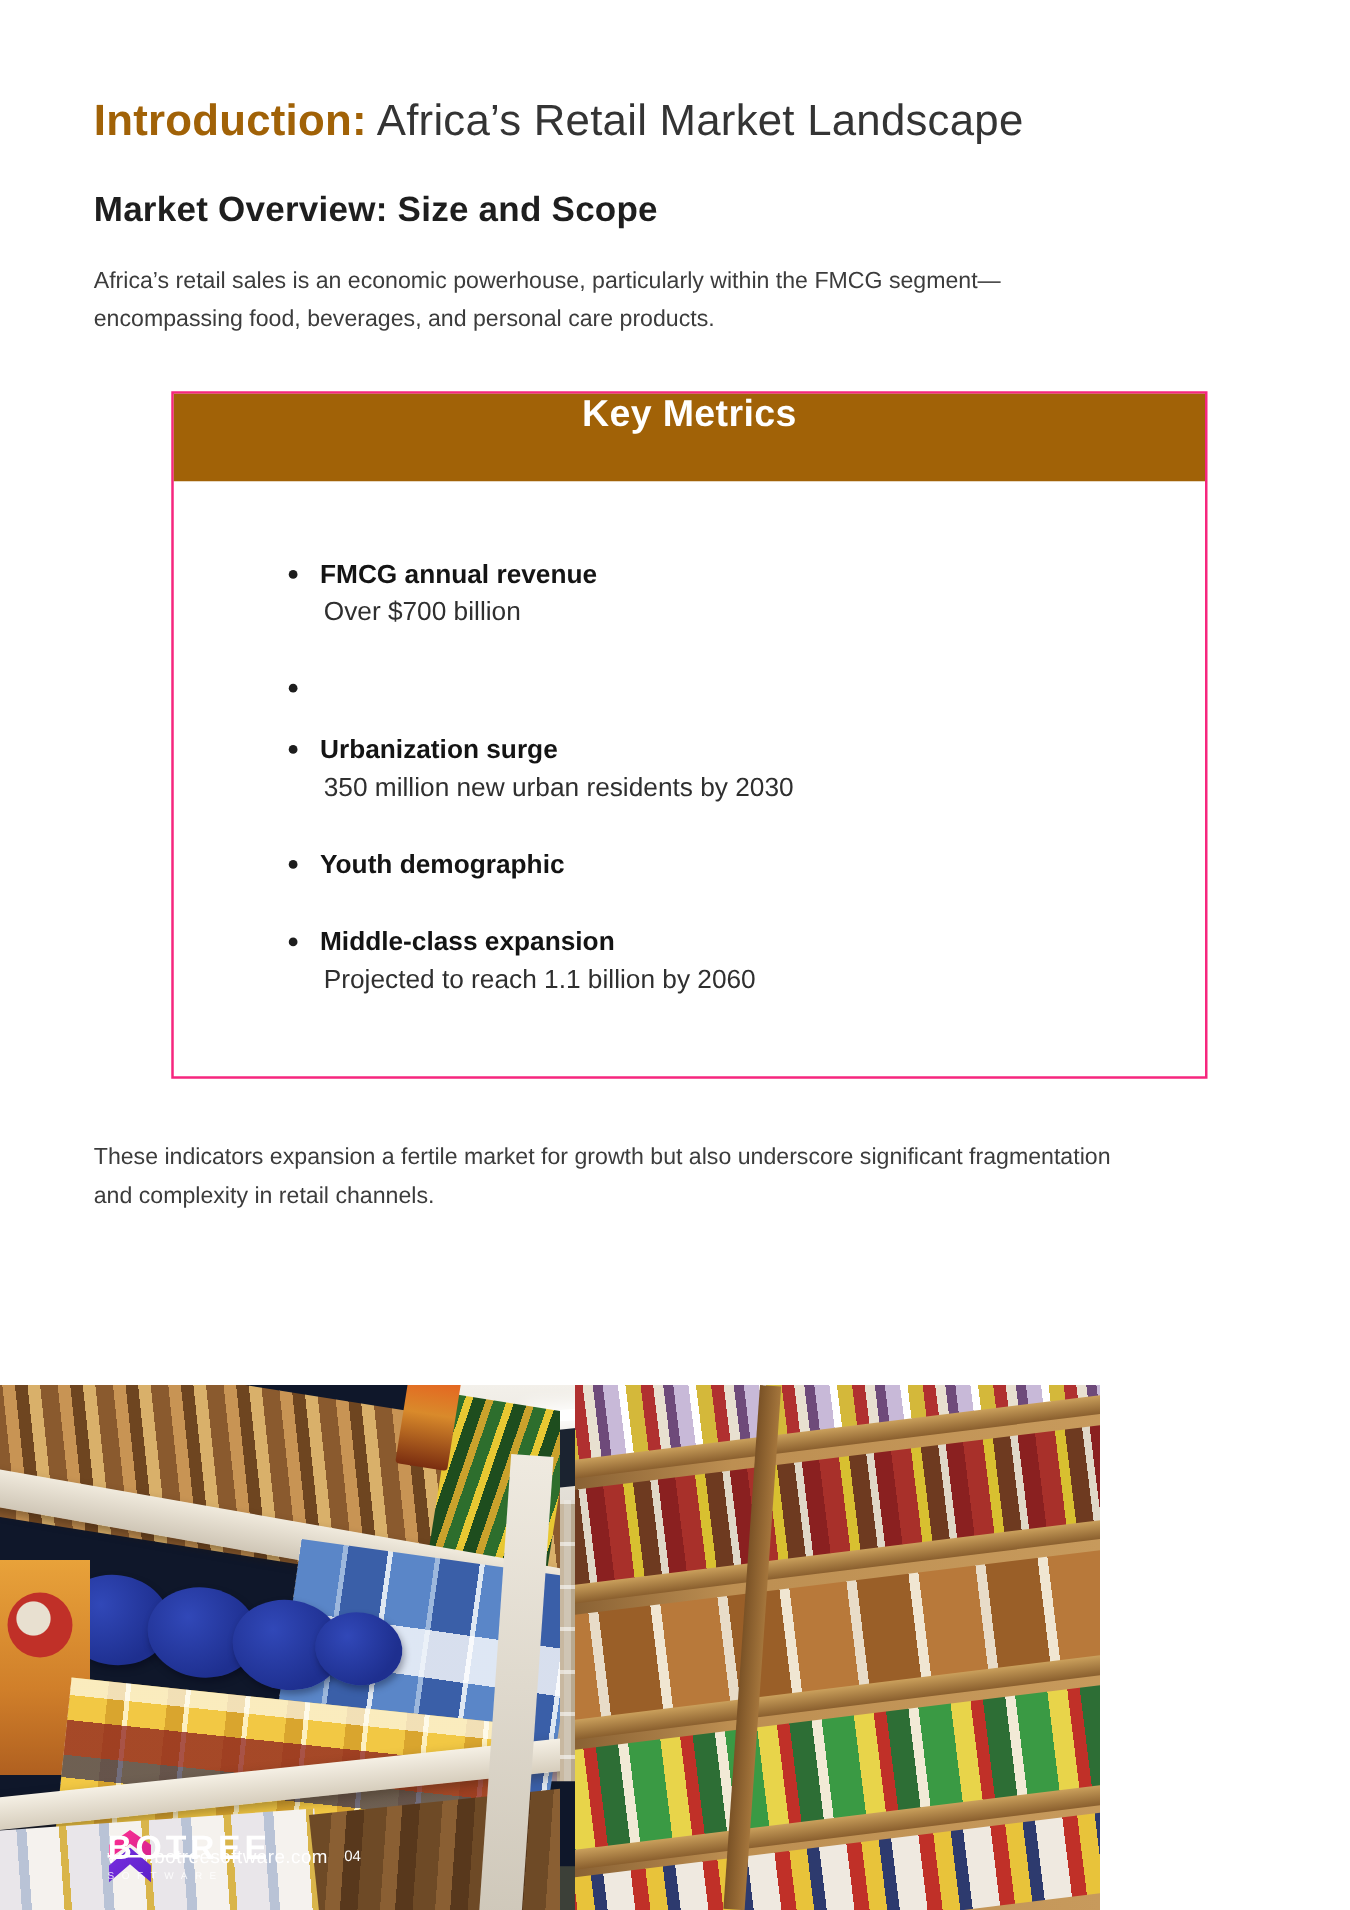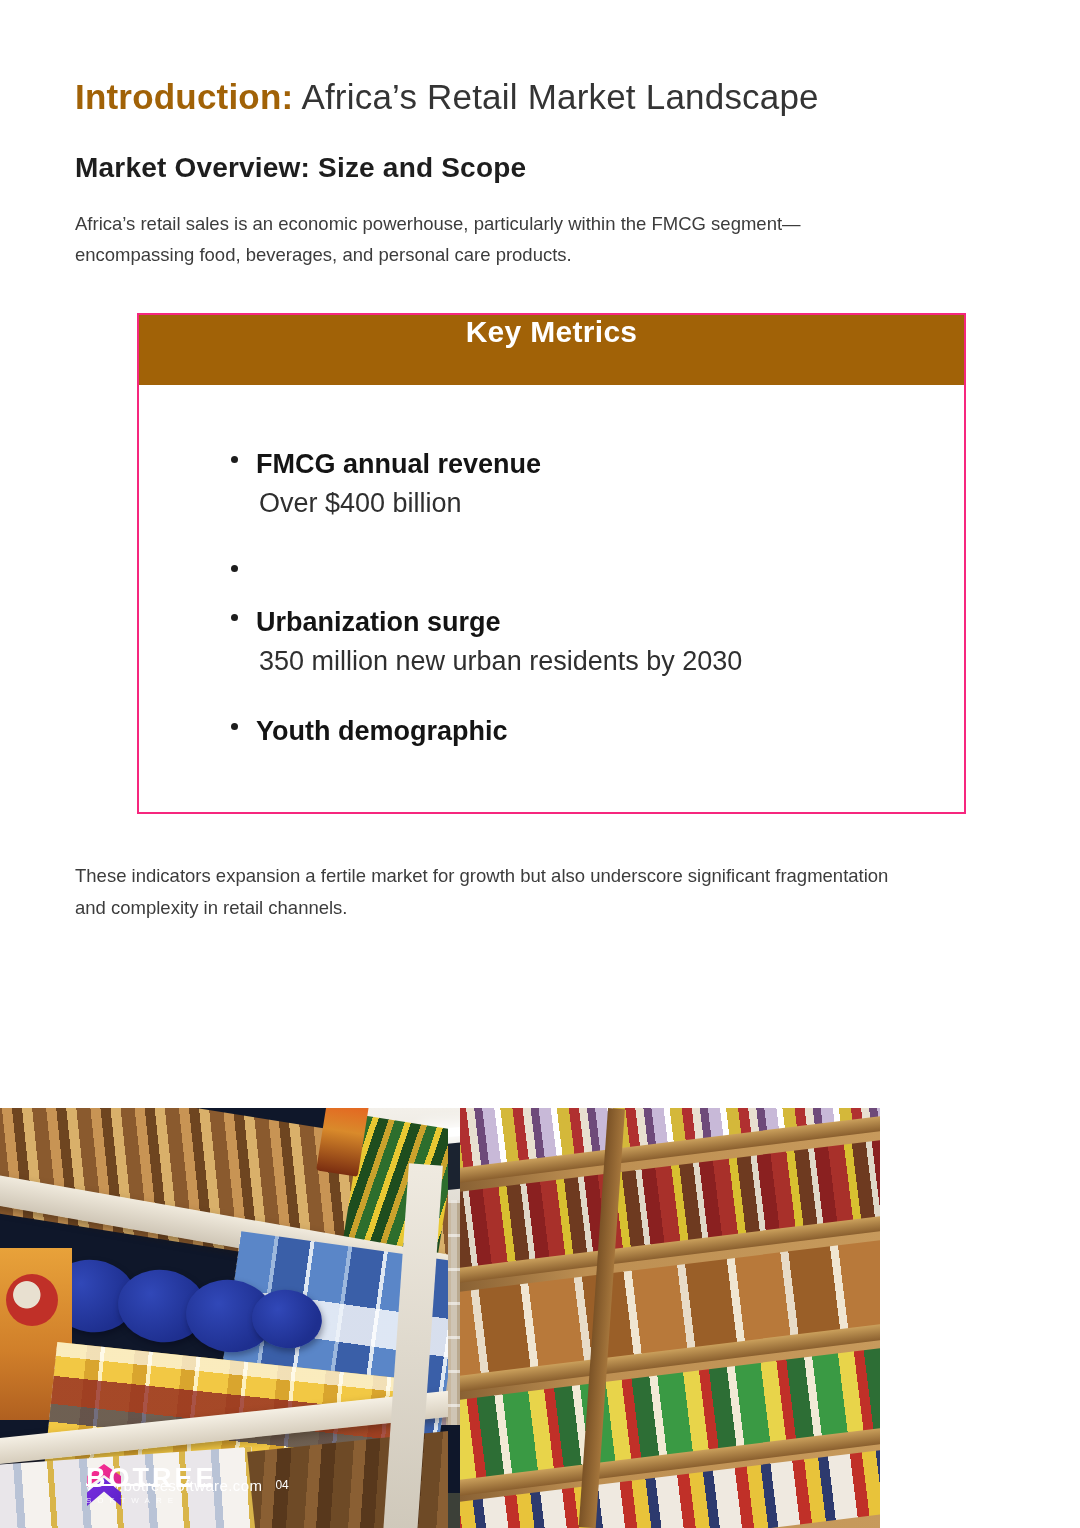--- a/index.html
+++ b/index.html
@@ -22,21 +22,21 @@
     width:829px;margin:42px 0 0 137px;border:2px solid #F6267E;background:#ffffff;
     box-sizing:border-box;
   }
   .metrics-header{
     height:70px;background:#a16207;display:flex;align-items:flex-start;justify-content:center;
   }
   .metrics-header span{color:#ffffff;font-size:30px;font-weight:700;letter-spacing:.3px;}
   .metrics-body{padding:60px 40px 30px 92px;}
   .metric-item{display:flex;gap:18px;margin-bottom:31px;}
   .metric-dot{flex:0 0 7px;width:7px;height:7px;border-radius:50%;background:#1d1d1d;margin-top:11px;}
-  .metric-text{font-size:27px;line-height:1.45;}
+  .metric-text{font-size:21px;line-height:1.45;}
   .metric-label{font-weight:700;color:#141414;}
   .metric-value{color:#2f2f2f;padding-left:3px;}
 
   
   .photo{position:absolute;left:0;bottom:0;width:880px;height:420px;overflow:hidden;background:#0f172a;}
   .photo div{position:absolute;}
   
   .ph-ceiling{left:360px;top:0;width:340px;height:140px;background:linear-gradient(180deg,#f3f0ea,#d9d4ca);}
   .ph-light1{left:425px;top:16px;width:160px;height:9px;background:#ffffff;box-shadow:0 0 14px 5px rgba(255,255,255,.95);transform:rotate(-4deg);}
   .ph-light2{left:565px;top:58px;width:110px;height:8px;background:#ffffff;box-shadow:0 0 12px 4px rgba(255,255,255,.9);transform:rotate(-3deg);}
@@ -136,21 +136,21 @@
   <div class="metrics-box">
     <div class="metrics-header">
       <span>Key Metrics</span>
     </div>
     <div class="metrics-body">
 
       <div class="metric-item">
         <span class="metric-dot"></span>
         <div class="metric-text">
           <div class="metric-label">FMCG annual revenue</div>
-          <div class="metric-value">Over $400 billion</div>
+          <div class="metric-value">Over $700 billion</div>
         </div>
       </div>
 
       <div class="metric-item">
         <span class="metric-dot"></span>
       </div>
 
       <div class="metric-item">
         <span class="metric-dot"></span>
         <div class="metric-text">
@@ -159,20 +159,27 @@
         </div>
       </div>
 
       <div class="metric-item">
         <span class="metric-dot"></span>
         <div class="metric-text">
           <div class="metric-label">Youth demographic</div>
         </div>
       </div>
 
+      <div class="metric-item">
+        <span class="metric-dot"></span>
+        <div class="metric-text">
+          <div class="metric-label">Middle-class expansion</div>
+          <div class="metric-value">Projected to reach 1.1 billion by 2060</div>
+        </div>
+      </div>
 
     </div>
   </div>
 
   <div class="content">
     <p class="body-text" style="margin-top:46px;">These indicators expansion a fertile market for growth but also underscore significant fragmentation and complexity in retail channels.</p>
   </div>
 
   <div class="photo">
     <div class="ph-ceiling"></div>

